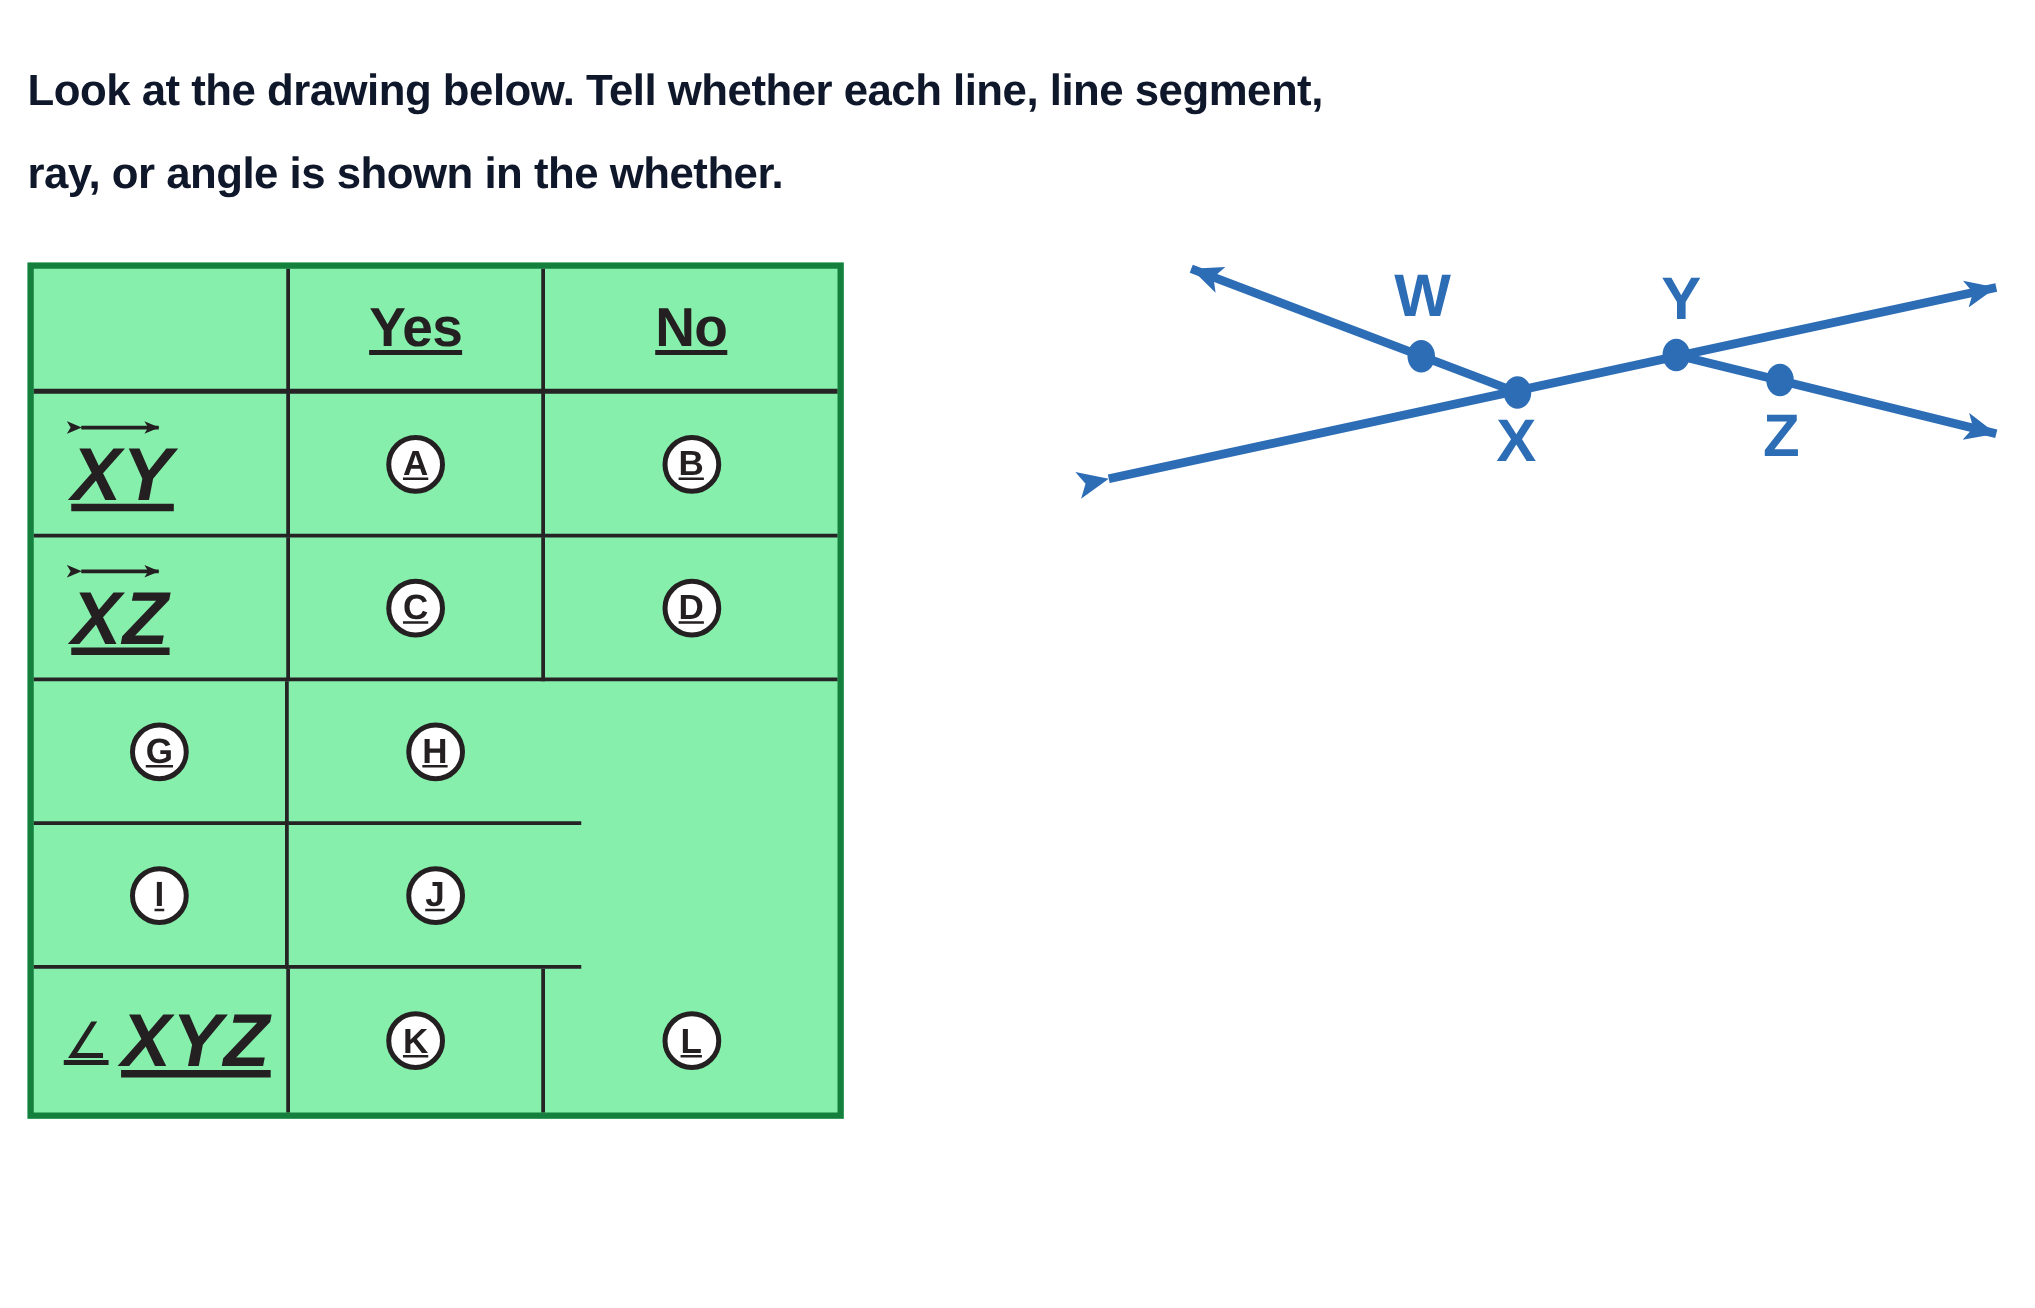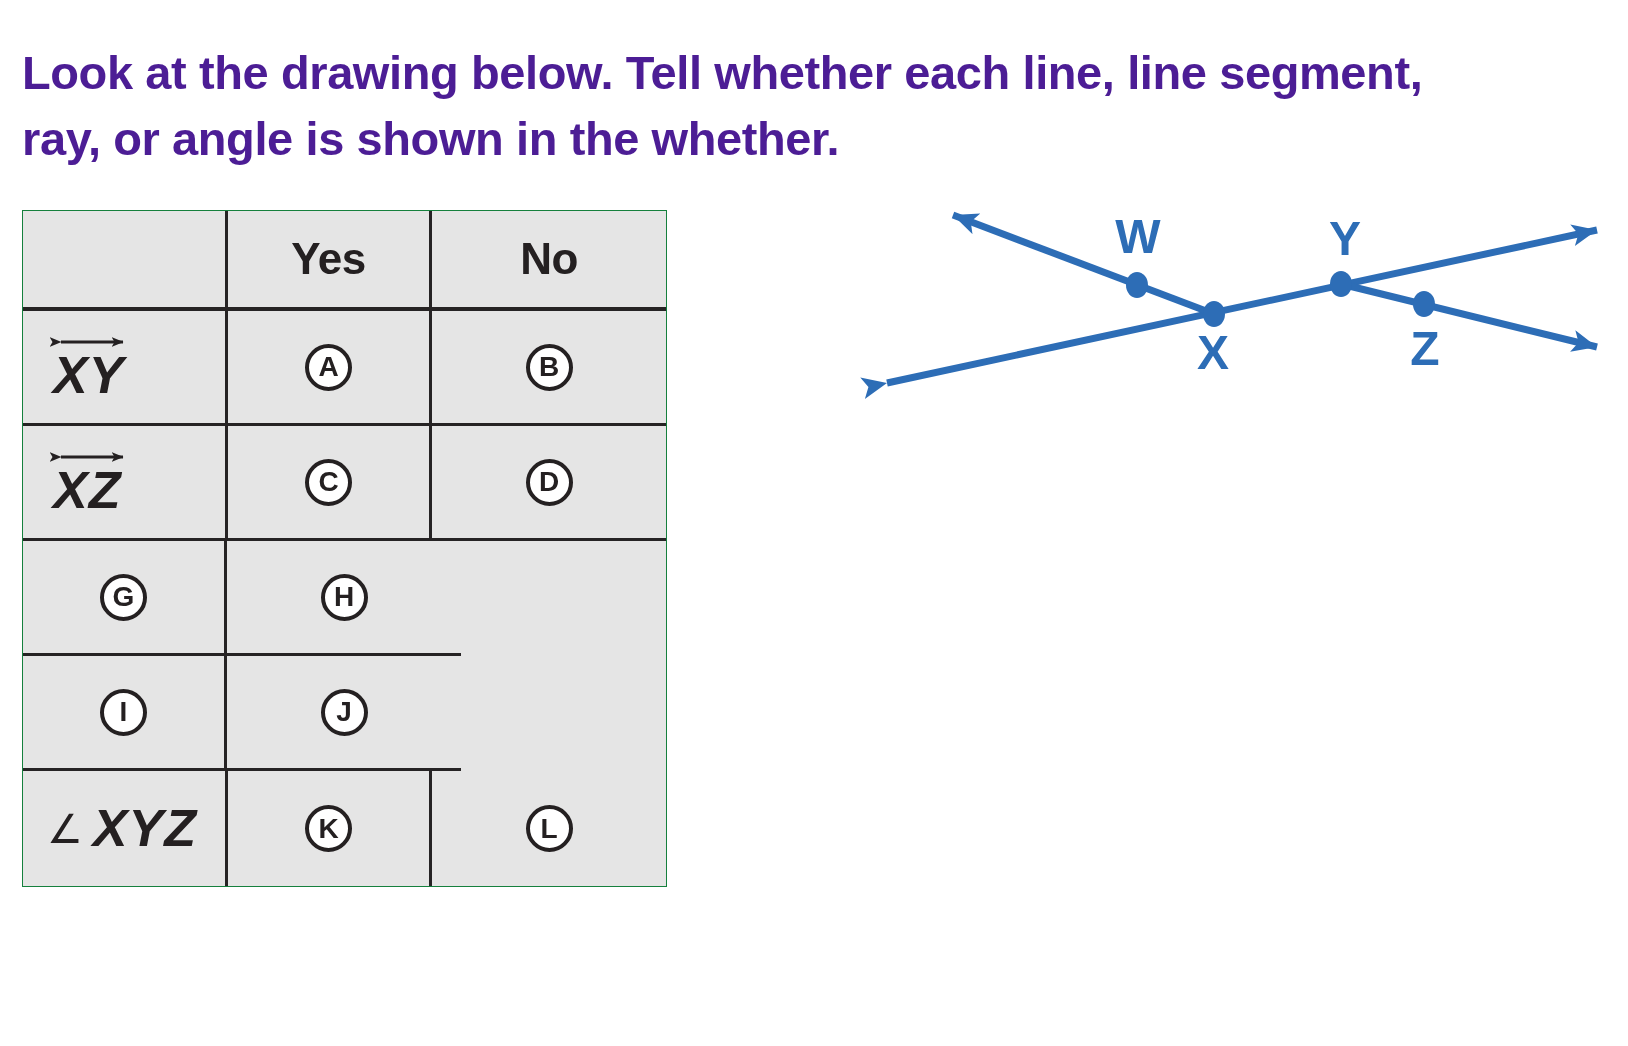--- a/index.html
+++ b/index.html
@@ -5,28 +5,28 @@
   * { margin:0; padding:0; box-sizing:border-box; }
   html,body { background:#ffffff; }
   body {
     width:1628px; height:1046px; position:relative; overflow:hidden;
     font-family:"Liberation Sans", sans-serif; color:#242021;
   }
 
   
   .question {
     position:absolute; left:22px; top:40px;
-    font-size:47px; font-weight:600; letter-spacing:-0.4px;
-    line-height:66px; color:#4c1d95;
+    font-size:35px; font-weight:600; letter-spacing:-0.4px;
+    line-height:66px; color:#0f172a;
   }
 
   
   .qtable {
     position:absolute; left:22px; top:210px;
-    border:1px solid #15803d; background:#e5e5e5;
+    border:5px solid #15803d; background:#86efac;text-decoration:underline;
   }
   .tr { display:flex; }
   .td {
     border-right:3px solid #262324; border-bottom:3px solid #262324;
     display:flex; align-items:center; justify-content:center;
   }
   .td:last-child { border-right:none; }
   .tr:last-child .td { border-bottom:none; }
   .c1 { width:205px; justify-content:flex-start; padding-left:24px; }
   .c2 { width:204px; }
@@ -34,21 +34,21 @@
   .tr-head { height:100px; }
   .tr-head .td { border-bottom-width:4px; }
   .tr-data { height:115px; }
 
   .hdr { font-size:44px; font-weight:700; letter-spacing:-0.5px; }
 
   .notation { display:inline-flex; flex-direction:column; align-items:flex-start; }
   .ov { display:block; margin-bottom:-5px; margin-left:0; }
   .ov-seg { margin-left:4px; margin-bottom:-2px; }
   .nl {
-    font-size:52px; font-style:italic; font-weight:600;
+    font-size:60px; font-style:italic; font-weight:600;
     letter-spacing:1px; padding-left:6px; line-height:1.05;
   }
   .ang {
     font-family:"DejaVu Sans", sans-serif; font-style:normal;
     font-size:40px; font-weight:400; margin-right:4px;
   }
   .angle-wrap { display:flex; align-items:center; }
 
   .bubble {
     width:47px; height:47px; border:4px solid #242021; border-radius:50%;

